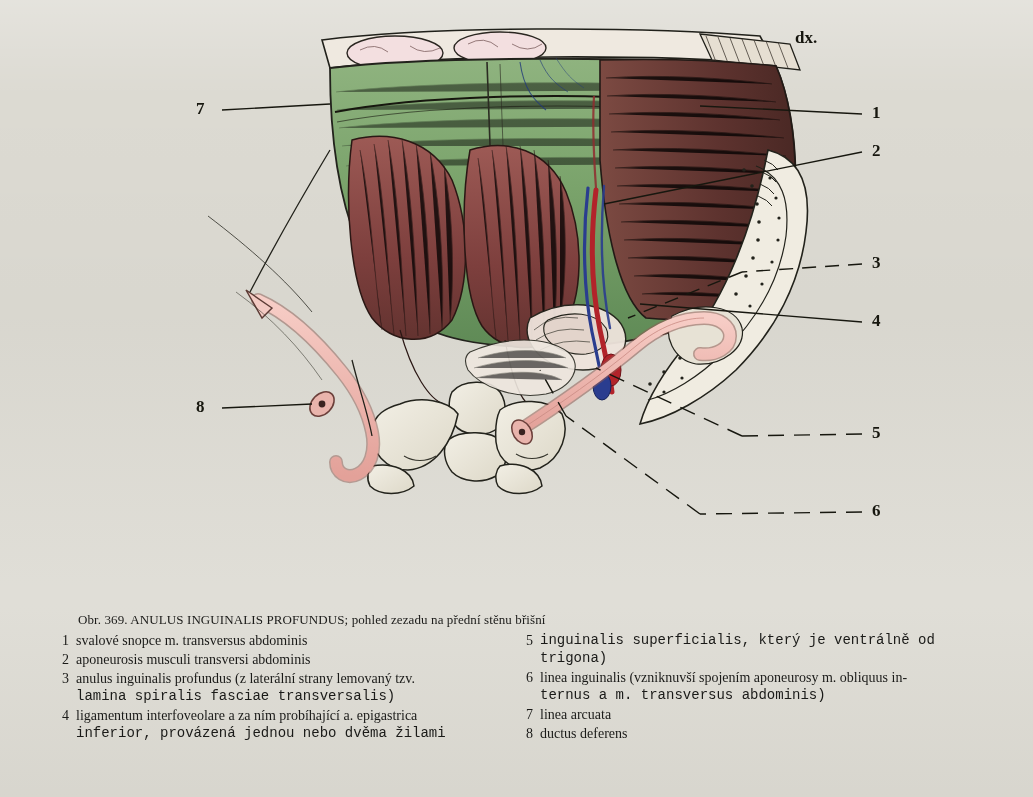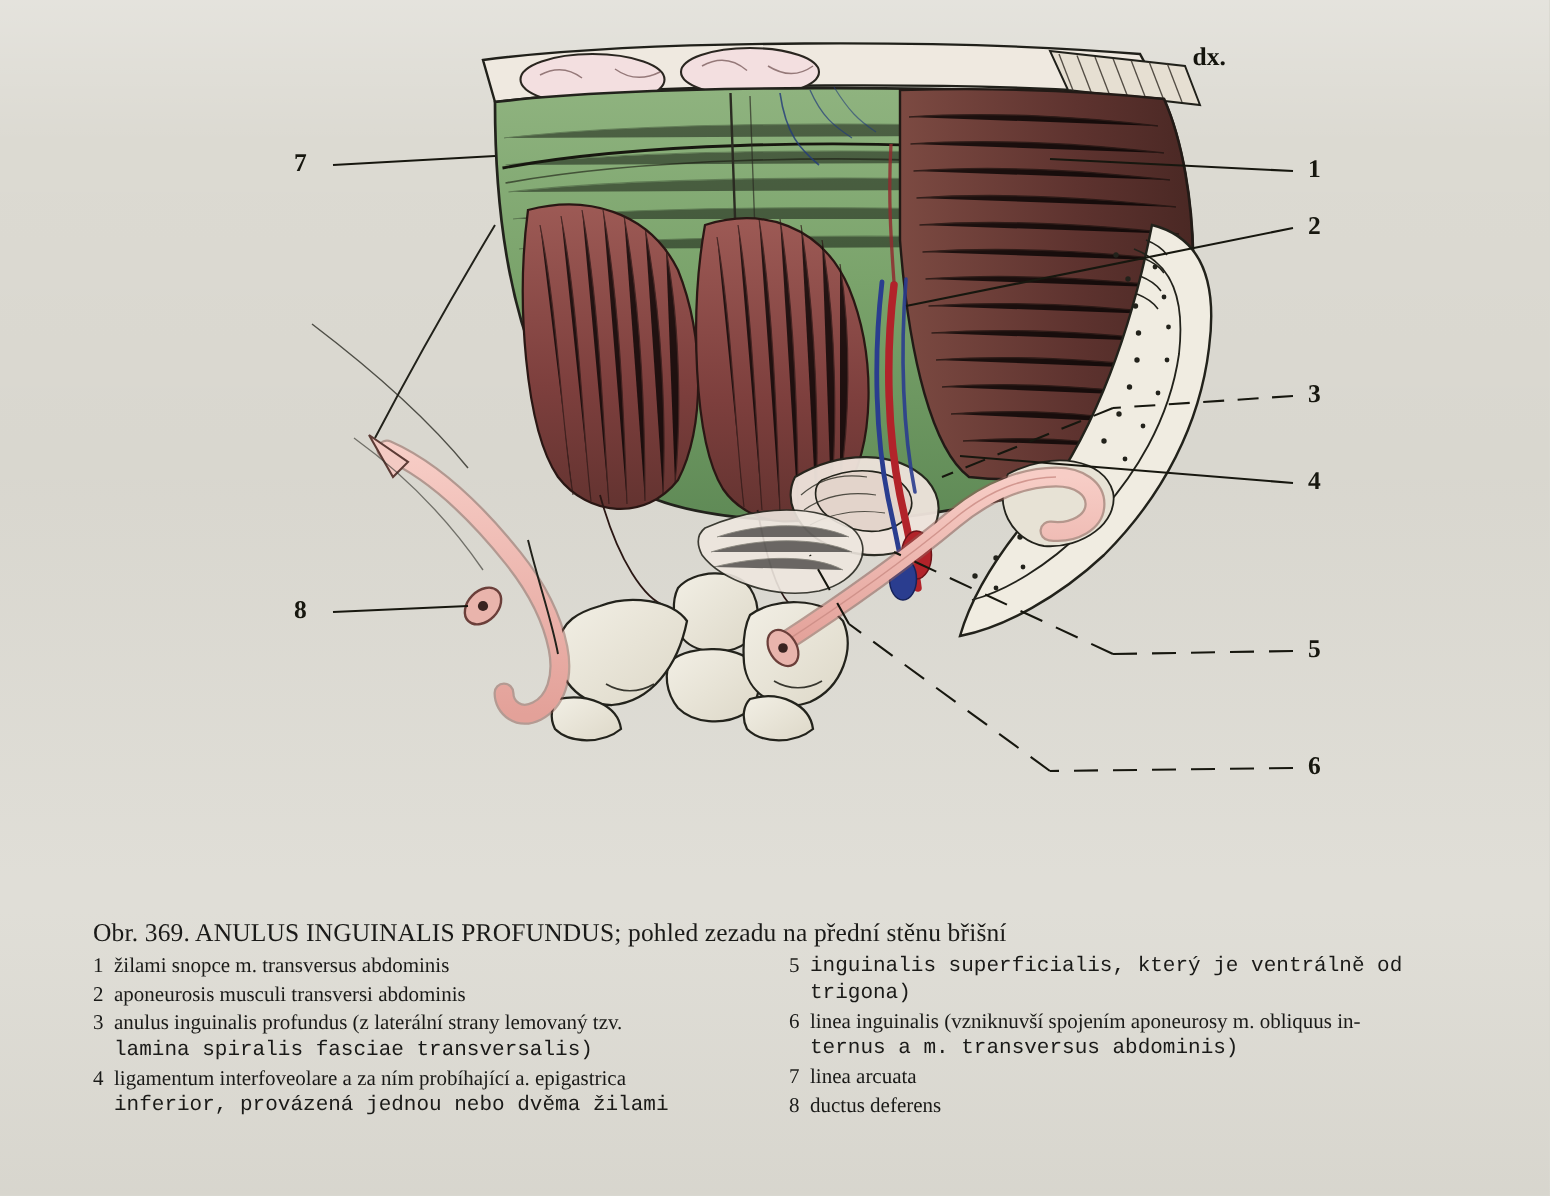--- a/index.html
+++ b/index.html
@@ -55,24 +55,25 @@
     color: #14140d;
     font-family: "Liberation Serif", serif;
   }
   .caption-block {
     position: absolute;
     left: 62px;
     top: 612px;
     width: 920px;
   }
   .caption-title {
-    font-size: 17px;
+    font-size: 13px;
     letter-spacing: 0.1px;
     margin-bottom: 4px;
     white-space: nowrap;
+    margin-left: 16px;
   }
   .legend-columns {
     display: flex;
     gap: 0px;
   }
   .legend-col {
     width: 50%;
   }
   .legend-col.right {
     padding-left: 8px;
@@ -379,21 +380,21 @@
 
   <div class="caption-block">
     <div class="caption-title">Obr. 369. ANULUS INGUINALIS PROFUNDUS; pohled zezadu na přední stěnu břišní</div>
 
     <div class="legend-columns">
       <div class="legend-col left">
 
         <div class="legend-item">
           <span class="legend-num">1</span>
           <span class="legend-text">
-            <span>žilami snopce m. transversus abdominis</span>
+            <span>svalové snopce m. transversus abdominis</span>
           </span>
         </div>
 
         <div class="legend-item">
           <span class="legend-num">2</span>
           <span class="legend-text">
             <span>aponeurosis musculi transversi abdominis</span>
           </span>
         </div>
 

